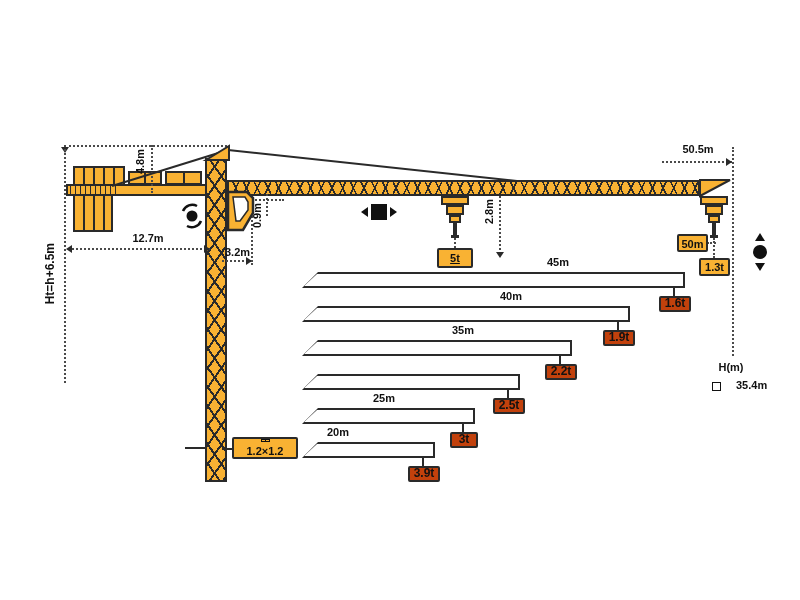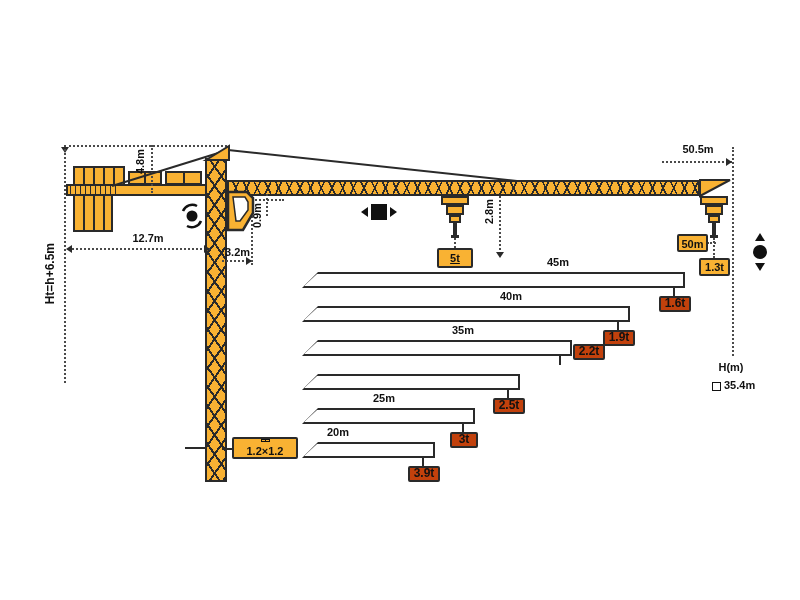--- a/index.html
+++ b/index.html
@@ -128,21 +128,21 @@
   </div>
 
   <div class="abs" style="left:185px;top:447px;width:20px;height:2px;background:#2a2a2a;"></div>
   <div class="abs" style="left:222px;top:448px;width:12px;height:2px;background:#2a2a2a;"></div>
   <div class="abs obox" style="left:232px;top:437px;width:66px;height:22px;flex-direction:column;">
     <span class="secsq"></span>
     <span>1.2×1.2</span>
   </div>
 
   <div class="abs lbl ctr" style="left:700px;top:362px;width:62px;">H(m)</div>
-  <div class="abs" style="left:712px;top:380px;display:flex;align-items:flex-end;gap:3px;">
+  <div class="abs" style="left:712px;top:380px;display:flex;align-items:flex-end;gap:15px;">
     <span class="chksq"></span>
     <span class="lbl">35.4m</span>
   </div>
 
   <div class="abs" style="left:361px;top:204px;display:flex;align-items:center;gap:3px;">
     <span class="tri-l"></span>
     <span class="sq" style="width:16px;height:16px;"></span>
     <span class="tri-r"></span>
   </div>
   <div class="abs" style="left:753px;top:233px;display:flex;flex-direction:column;align-items:center;gap:4px;">
@@ -167,21 +167,21 @@
   <div class="abs conn" style="left:617px;top:321px;height:10px;"></div>
   <div class="abs wbox" style="left:603px;top:330px;width:32px;height:16px;">
     <span>1.9t</span>
   </div>
 
   <div class="abs lbl" style="left:452px;top:325px;">35m</div>
   <div class="abs bar" style="left:302px;top:340px;width:270px;">
       <i></i>
     </div>
   <div class="abs conn" style="left:559px;top:355px;height:10px;"></div>
-  <div class="abs wbox" style="left:545px;top:344px;width:32px;height:16px;margin-left:28px;">
+  <div class="abs wbox" style="left:545px;top:364px;width:32px;height:16px;">
     <span>2.2t</span>
   </div>
 
   <div class="abs lbl" style="left:423px;top:359px;margin-top:19px;">30m</div>
   <div class="abs bar" style="left:302px;top:374px;width:218px;">
       <i></i>
     </div>
   <div class="abs conn" style="left:507px;top:389px;height:10px;"></div>
   <div class="abs wbox" style="left:493px;top:398px;width:32px;height:16px;">
     <span>2.5t</span>

